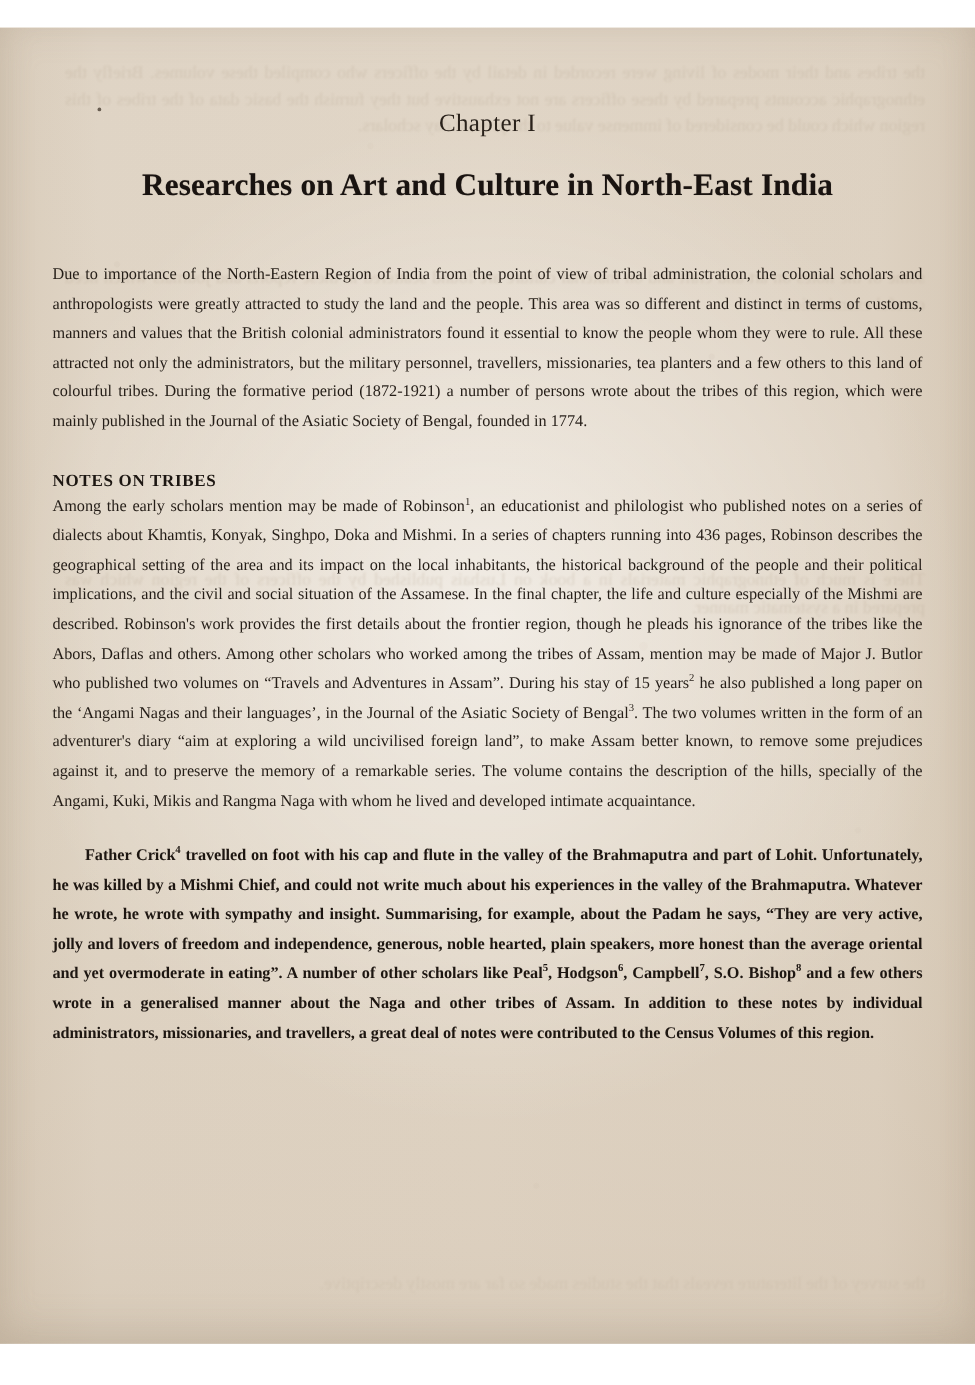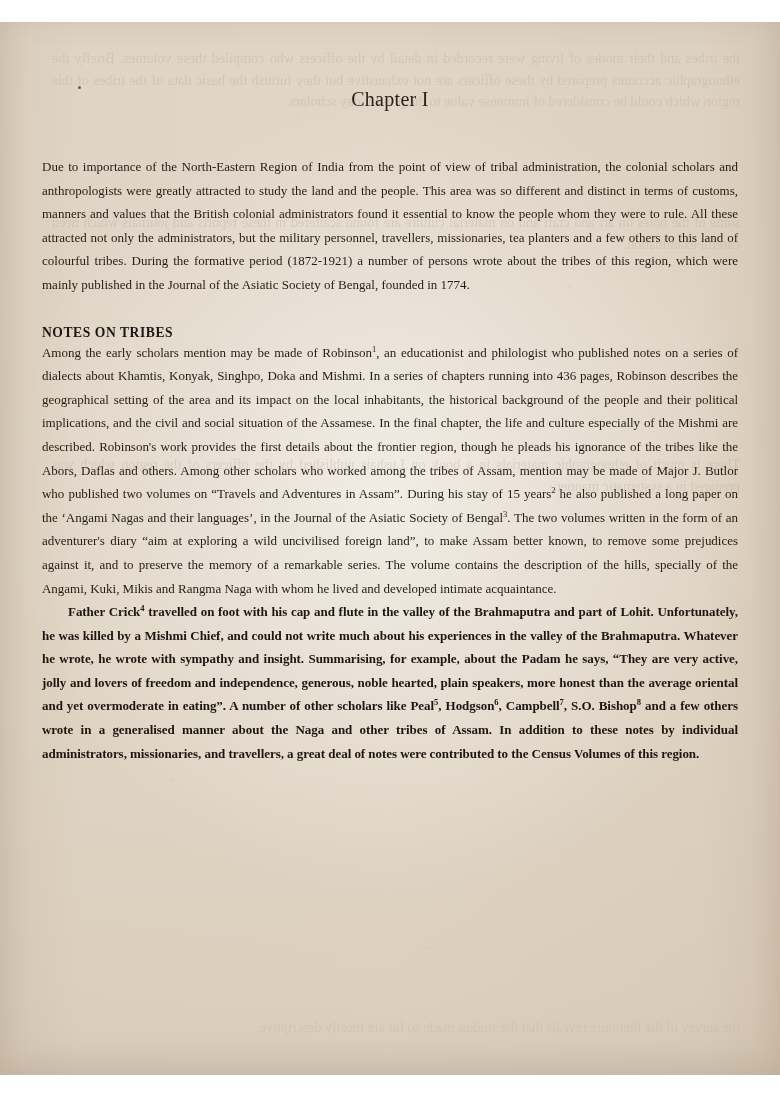--- a/index.html
+++ b/index.html
@@ -114,20 +114,21 @@
     font-size: 13.6px;
     font-weight: bold;
     letter-spacing: .55px;
     margin-top: 28px;
     color: #1d1712;
   }
 
   .para-2 { }
 
   .para-3 {
+    margin-top: 20px;
     text-indent: 26px;
     font-weight: 600;
     color: #1d1611;
     letter-spacing: -.05px;
   }
 
   
   .para-2 { letter-spacing: -.02px; }
 
   sup {
@@ -172,20 +173,21 @@
     <div class="bleed bleed-btm">the survey of the literature reveals that the studies made so far are mostly descriptive.</div>
 
     <div class="speck"></div>
     <div class="vignette"></div>
   </div>
 
   <div class="content">
 
     <div class="chapter-label">Chapter I</div>
 
+    <h1 class="page-title">Researches on Art and Culture in North-East India</h1>
 
     <p class="body-text para-1">Due to importance of the North-Eastern Region of India from the point of view of tribal administration, the colonial scholars and anthropologists were greatly attracted to study the land and the people. This area was so different and distinct in terms of customs, manners and values that the British colonial administrators found it essential to know the people whom they were to rule. All these attracted not only the administrators, but the military personnel, travellers, missionaries, tea planters and a few others to this land of colourful tribes. During the formative period (1872-1921) a number of persons wrote about the tribes of this region, which were mainly published in the Journal of the Asiatic Society of Bengal, founded in 1774.</p>
 
     <div class="section-head">NOTES ON TRIBES</div>
 
     <p class="body-text para-2"><span>Among the early scholars mention may be made of Robinson</span><sup>1</sup><span>, an educationist and philologist who published notes on a series of dialects about Khamtis, Konyak, Singhpo, Doka and Mishmi. In a series of chapters running into 436 pages, Robinson describes the geographical setting of the area and its impact on the local inhabitants, the historical background of the people and their political implications, and  the civil and social situation of the Assamese. In the final chapter, the life and culture especially of the Mishmi are described. Robinson's work provides the first details about the frontier region, though he pleads his ignorance of the tribes like the Abors, Daflas and others. Among other scholars who worked among the tribes of Assam, mention may be made of Major J. Butlor who published two volumes on “Travels and Adventures in Assam”. During his stay of 15 years</span><sup>2</sup><span> he also published a long paper on the ‘Angami Nagas and their languages’, in the Journal of the Asiatic Society of Bengal</span><sup>3</sup><span>. The two volumes written in the form of an adventurer's diary “aim at exploring a wild uncivilised foreign land”, to make Assam better known, to remove some prejudices against it, and to preserve the memory of a remarkable series. The volume contains the description of the hills, specially of the Angami, Kuki, Mikis and Rangma Naga with whom he lived and developed intimate acquaintance.</span></p>
 
     <p class="body-text para-3"><span>Father Crick</span><sup>4</sup><span> travelled on foot with his cap and flute in the valley of the Brahmaputra and part of Lohit. Unfortunately, he was killed by a Mishmi Chief, and could not write much about his experiences in the valley of  the Brahmaputra. Whatever he wrote, he wrote with sympathy and insight. Summarising, for example, about the Padam he says, “They are very active, jolly and lovers of freedom and independence, generous, noble hearted, plain speakers, more honest than the average oriental and yet overmoderate in eating”. A number of other scholars like Peal</span><sup>5</sup><span>, Hodgson</span><sup>6</sup><span>, Campbell</span><sup>7</sup><span>, S.O. Bishop</span><sup>8</sup><span> and a few others wrote in a generalised manner about the Naga and  other tribes of Assam. In addition to these notes by individual administrators, missionaries, and travellers, a great deal of notes were contributed to the Census Volumes of this region.</span></p>
 
   </div>

